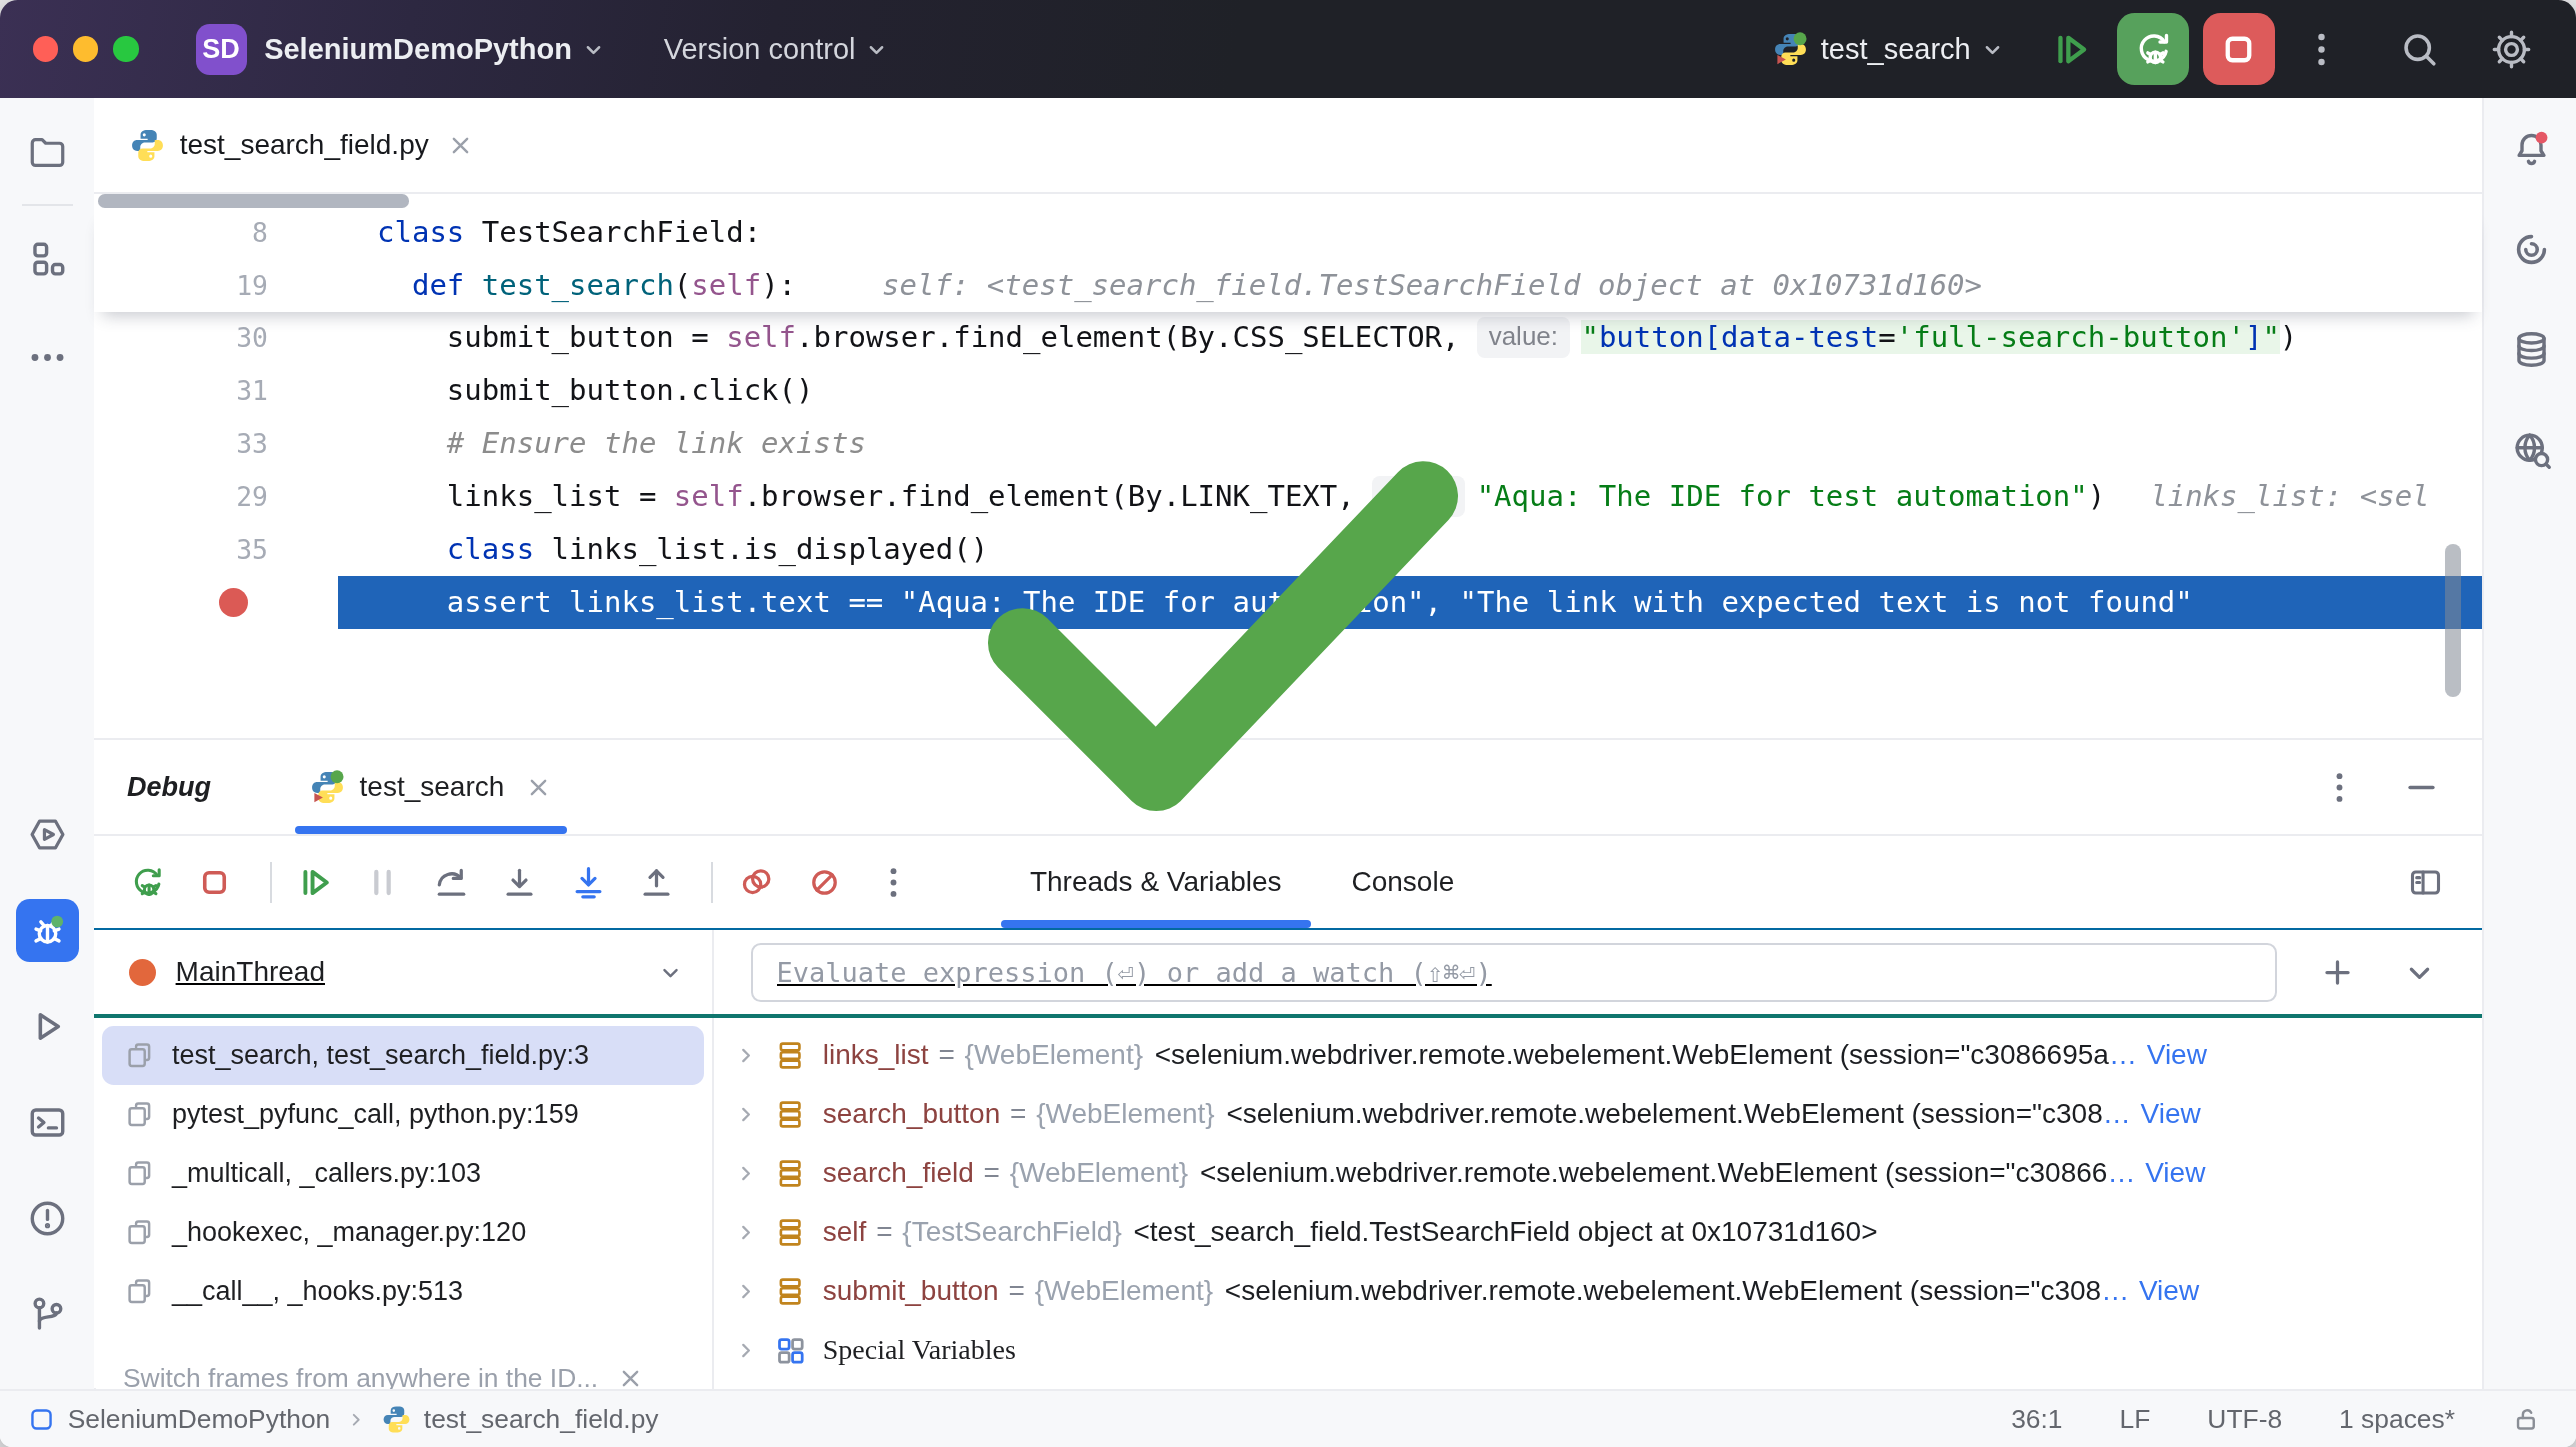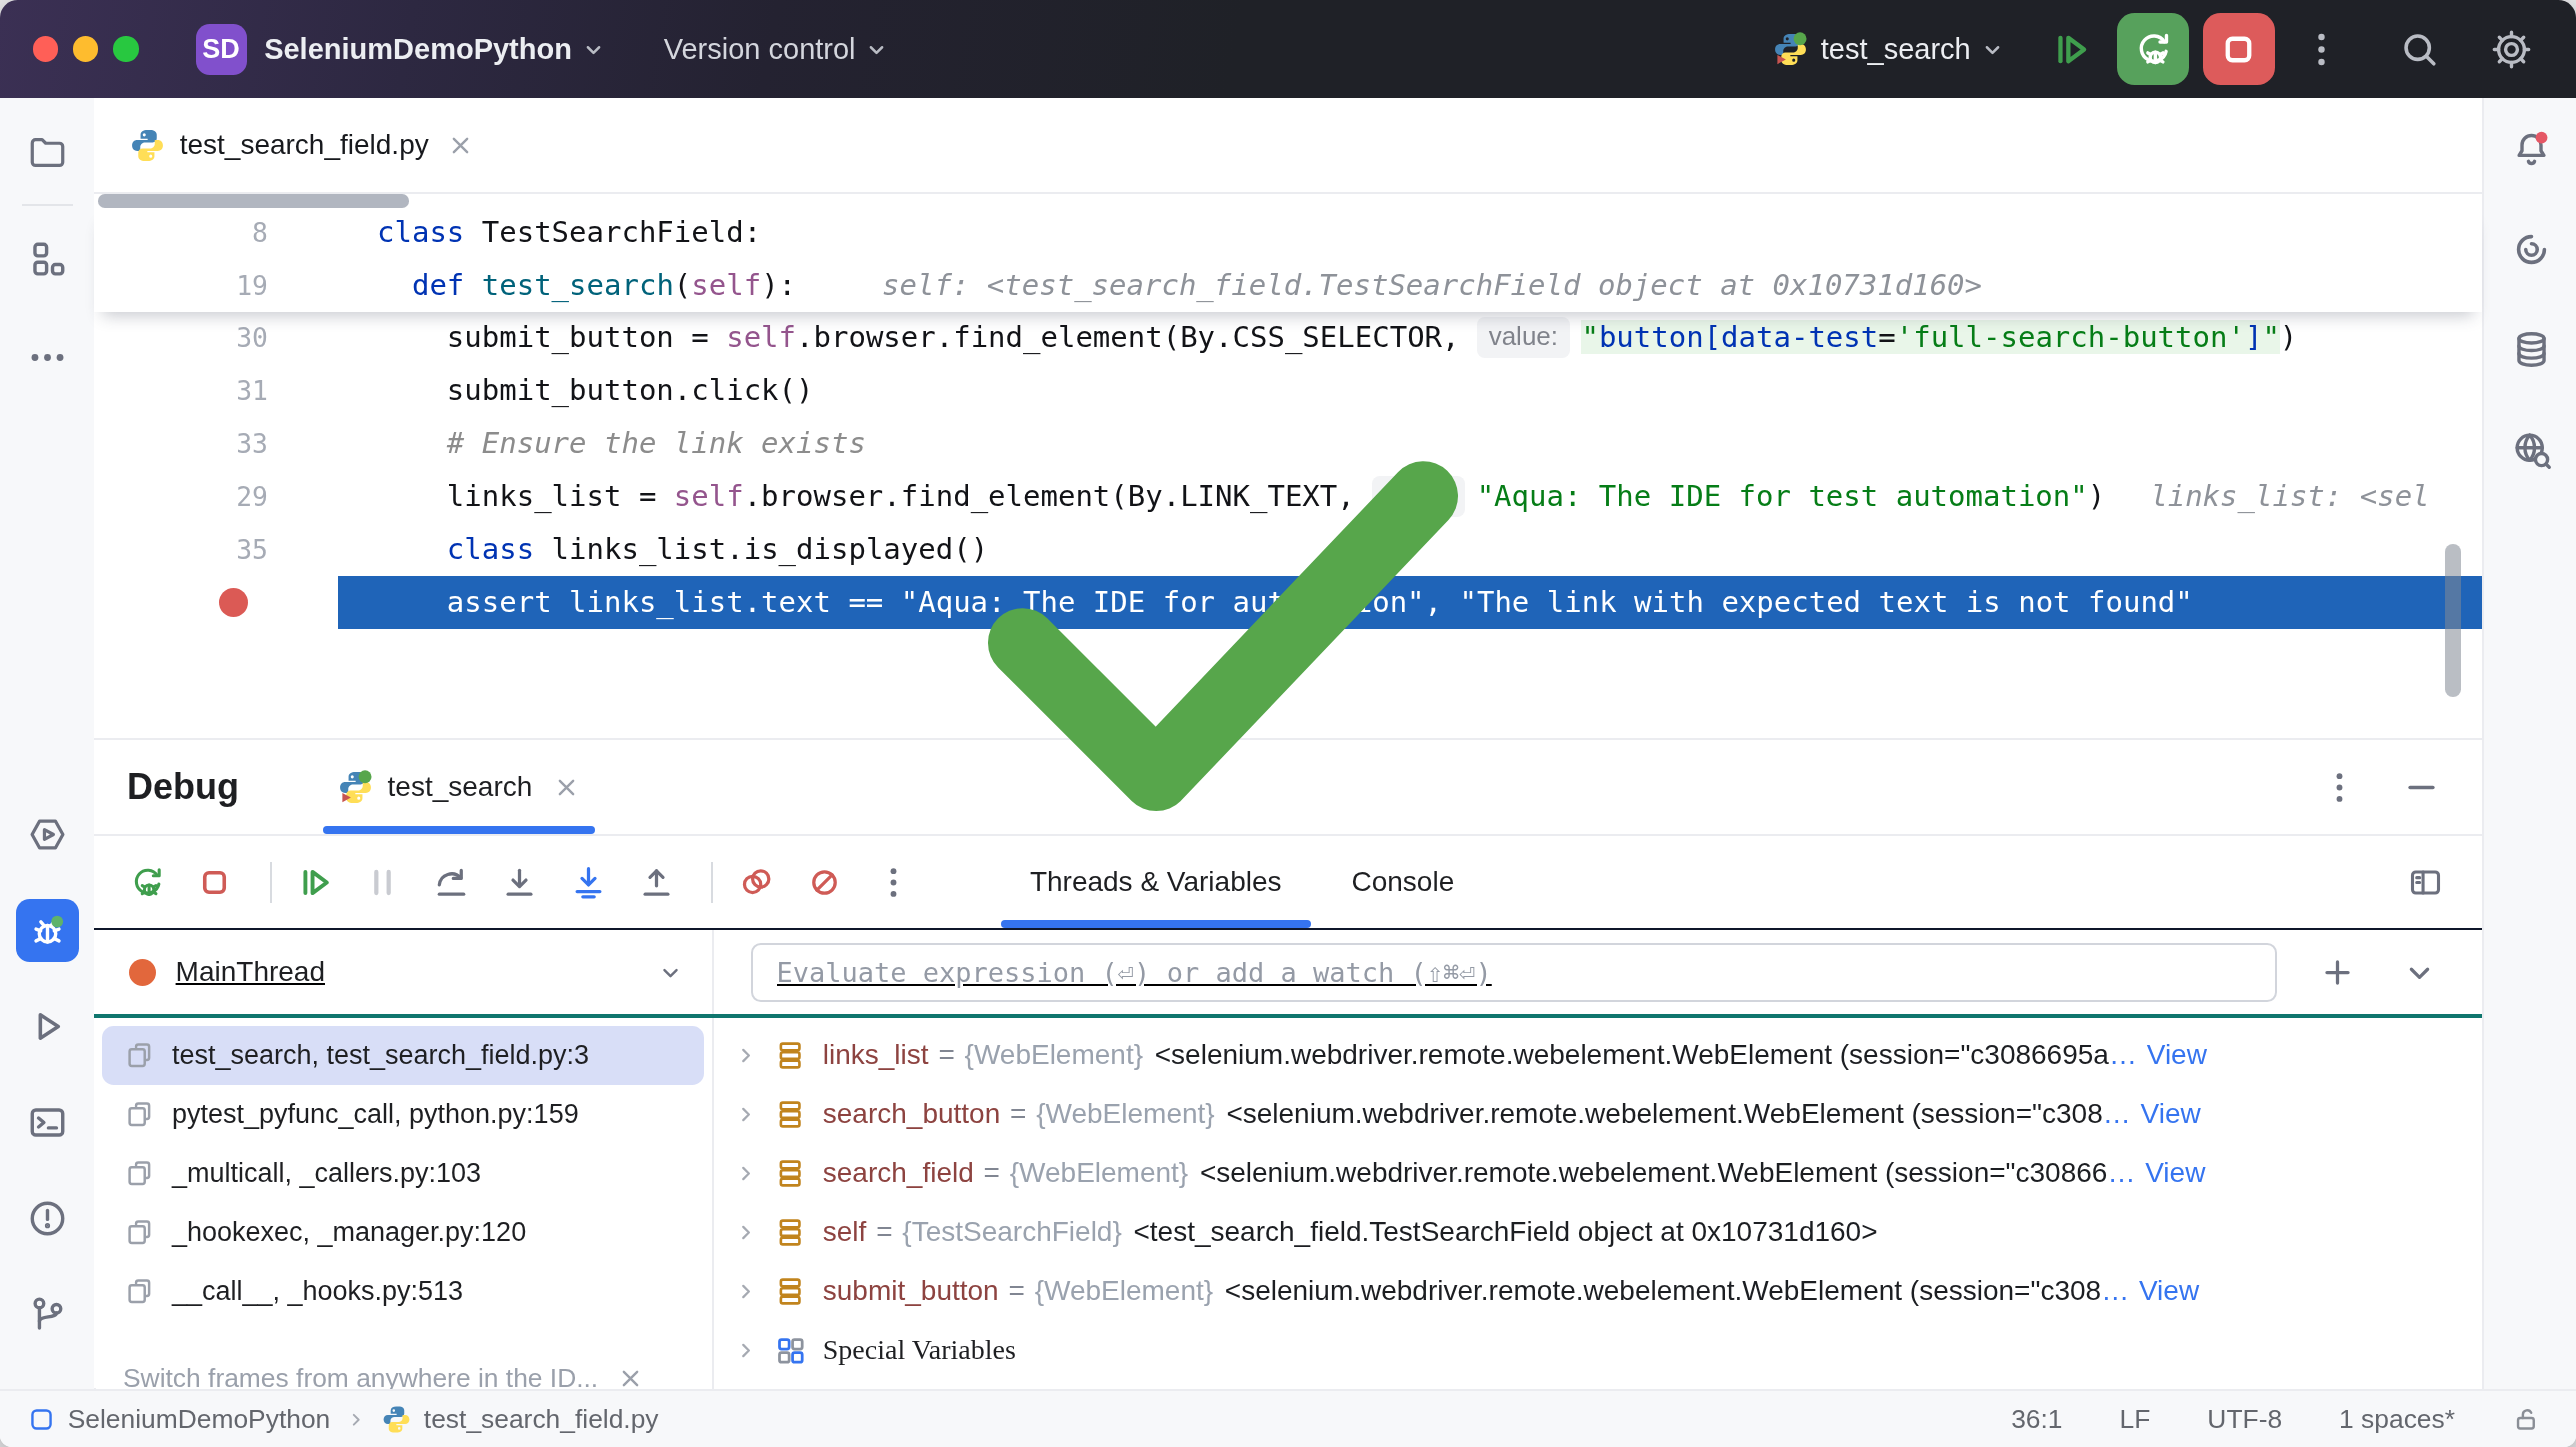--- a/index.html
+++ b/index.html
@@ -64,28 +64,28 @@
     background:#f2f3f5;border-radius:7.8px;padding:3.9px 11.7px 5.9px;margin-right:11.7px;display:inline-block;
     line-height:normal;vertical-align:2px;}
   .inj{background:#e9f6e9;}
   .vthumb{position:absolute;right:21.5px;top:446px;width:15.6px;height:153px;border-radius:7.8px;
     background:rgba(130,136,148,.55);z-index:5;}
   .edcheck{position:absolute;right:65px;top:115px;width:37px;height:37px;z-index:4;}
   
   .debug{position:absolute;left:94px;top:738px;width:2388px;height:650px;background:#fff;
     border-top:2px solid #ebecf0;box-sizing:border-box;}
   .dhead{height:94px;display:flex;align-items:center;padding-left:33px;}
-  .dtitle{font-size:36px;font-weight:700;color:#1e1f22;}
+  .dtitle{font-size:27px;font-weight:700;color:#1e1f22;font-style:italic;}
   .dwtab{position:relative;height:100%;display:flex;align-items:center;margin-left:94px;padding:0 3.9px;}
   .dwtab::after{content:'';position:absolute;left:-9.8px;right:-9.8px;bottom:0;height:7.8px;border-radius:3.9px;background:#3574f0;}
   .dwtab .lbl{font-size:28px;color:#1e1f22;margin-left:13.7px;}
   .dwtab .cls{margin-left:19.6px;width:29px;height:29px;display:flex;}
   .dhead-right{margin-left:auto;display:flex;align-items:center;gap:39px;padding-right:39px;}
   .dhead-right .tbtn{width:43px;height:43px;display:flex;align-items:center;justify-content:center;}
-  .dbar{height:92px;display:flex;align-items:center;padding-left:31px;border-top:2px solid #ebecf0;border-bottom:2px solid #0f172a;box-sizing:content-box;}
+  .dbar{height:92px;display:flex;align-items:center;padding-left:31px;border-top:2px solid #ebecf0;border-bottom:2px solid #0369a1;box-sizing:content-box;}
   .dbar{border-top:2px solid #ebecf0;}
   .tbtn{width:43px;height:43px;display:flex;align-items:center;justify-content:center;flex:none;}
   .tbtn svg{width:39px;height:39px;}
   .dbar .tbtn{margin-right:25.4px;}
   .tsep{width:2px;height:41px;background:#d8dbe0;margin:0 21.5px 0 7.8px;flex:none;}
   .dtabs{display:flex;height:92px;margin-left:55px;}
   .dtab{padding:0 35px;display:flex;align-items:center;font-size:28px;color:#1e1f22;position:relative;}
   .dtab.active::after{content:'';position:absolute;left:5.9px;right:5.9px;bottom:0;height:7.8px;border-radius:3.9px;background:#3574f0;}
   .dbar .layout{margin-left:auto;margin-right:35px;}
   .dsplit2{height:84px;display:flex;border-bottom:4px solid #0f766e;text-decoration:underline;}

